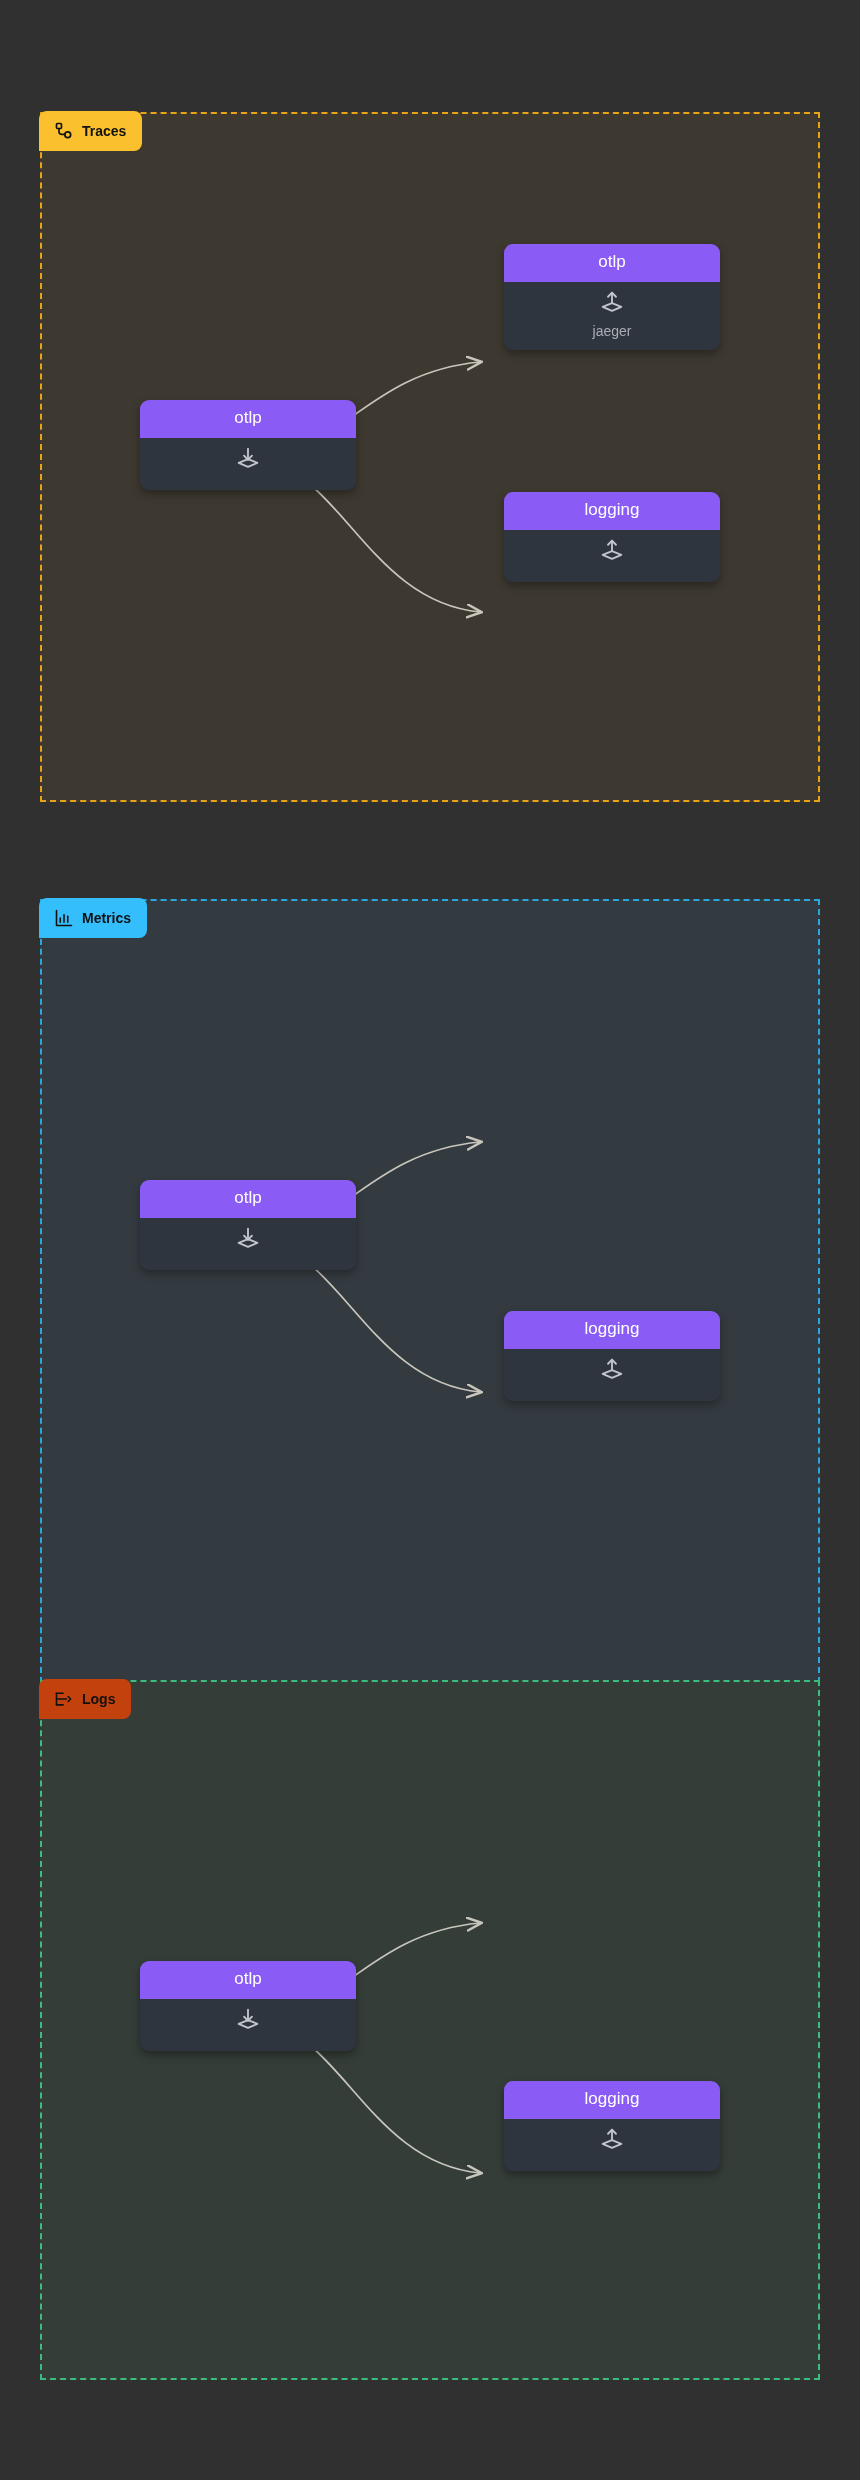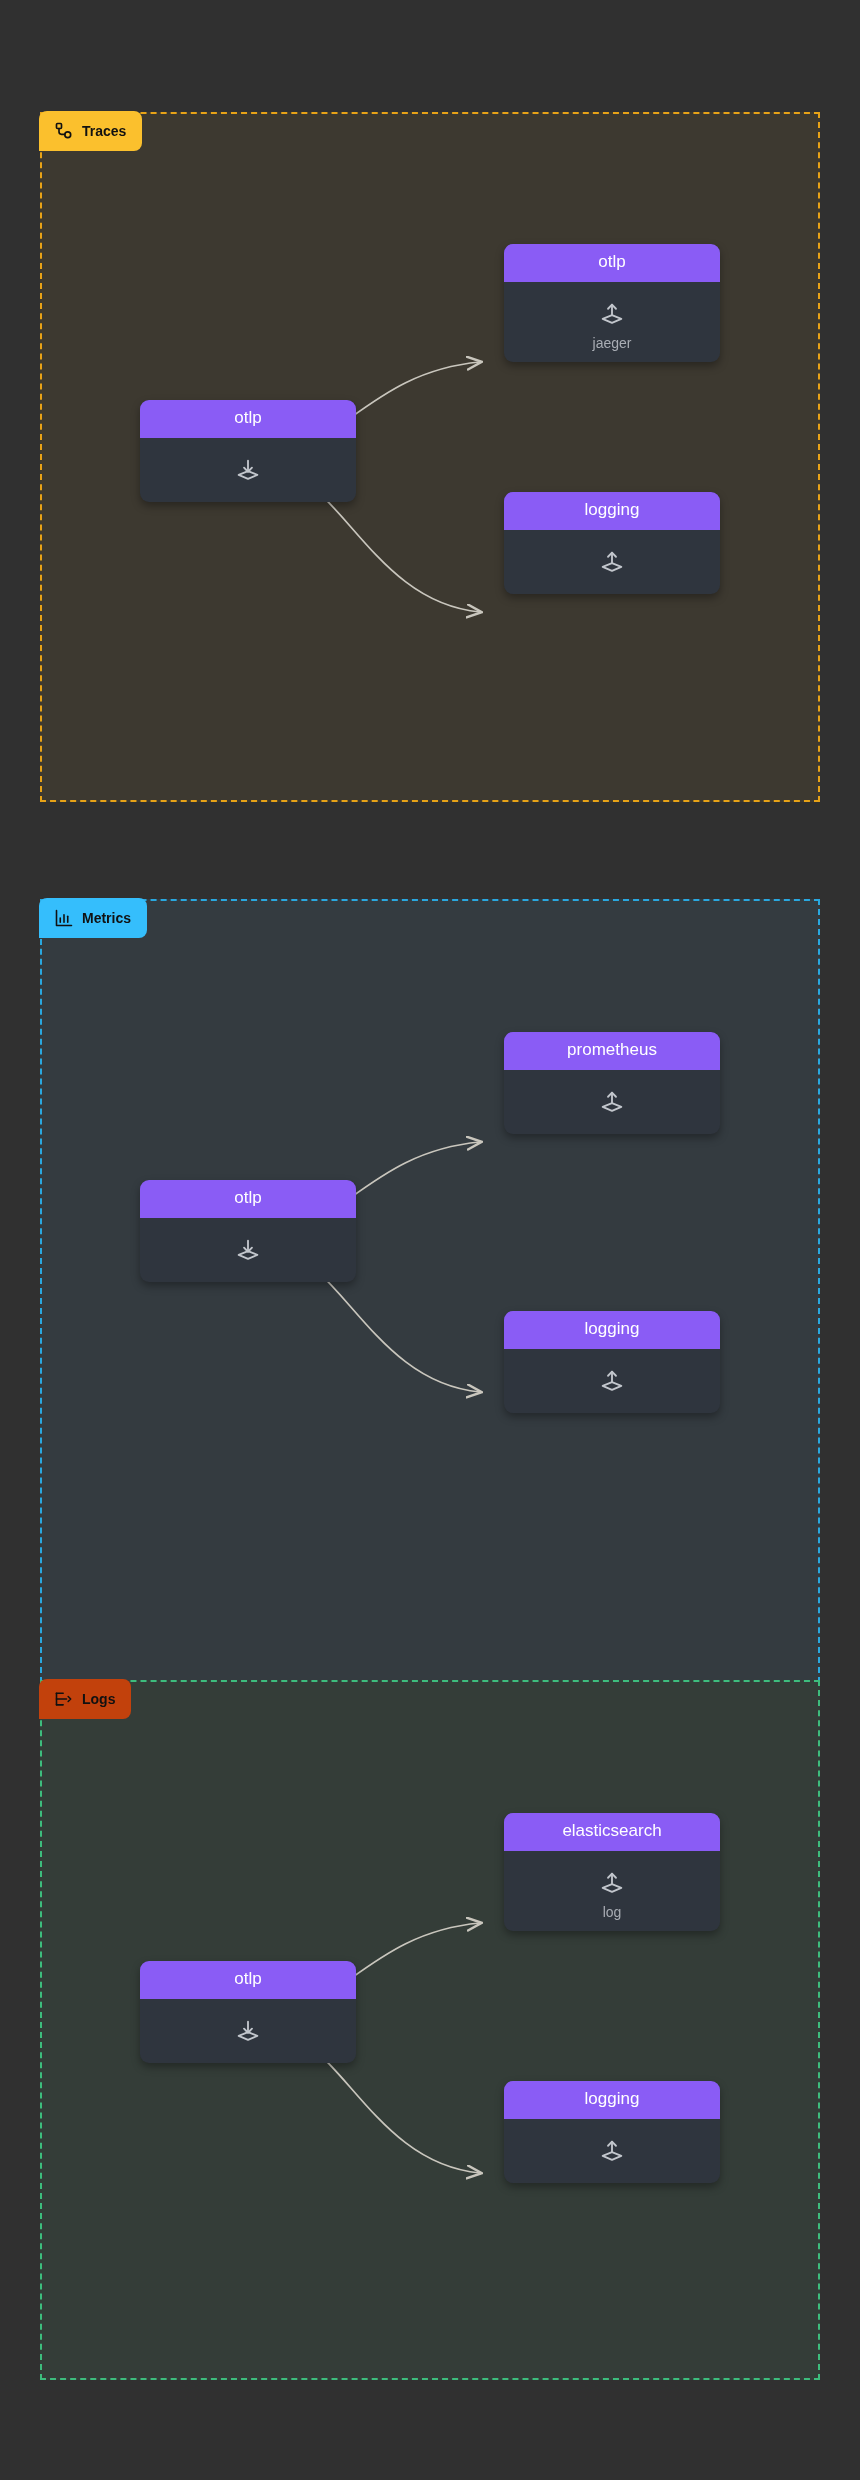--- a/index.html
+++ b/index.html
@@ -76,21 +76,21 @@
     text-align: center;
     font-size: 17px;
     padding: 9px 4px 10px;
     line-height: 1.1;
   }
   .node-body {
     display: flex;
     flex-direction: column;
     align-items: center;
     justify-content: center;
-    padding: 18px 6px 18px;
+    padding: 6px 6px 18px;
     min-height: 52px;
     box-sizing: border-box;
   }
   .node-body.with-sub { padding-bottom: 12px; }
   .node-icon { width: 28px; height: 28px; display: block; }
   .node-sub {
     margin-top: 8px;
     color: #a9adb4;
     font-size: 14px;
     line-height: 1;
@@ -205,32 +205,20 @@
         <span class="node-icon">
           <svg viewBox="0 0 24 24" width="28" height="28" fill="none" stroke="#c2c6cc" stroke-width="1.6" stroke-linecap="round" stroke-linejoin="round">
             <path d="M12 4 v9"></path>
               <path d="M8.6 10 L12 13.5 L15.4 10"></path>
             <path d="M4 16.2 L12 13 L20 16.2 L12 19.6 Z"></path>
           </svg>
         </span>
       </div>
     </div>
 
-    <div class="node" style="left:464px; top:133px;">
-      <div class="node-header">prometheus</div>
-      <div class="node-body">
-        <span class="node-icon">
-          <svg viewBox="0 0 24 24" width="28" height="28" fill="none" stroke="#c2c6cc" stroke-width="1.6" stroke-linecap="round" stroke-linejoin="round">
-            <path d="M12 4 v9"></path>
-              <path d="M8.6 7.5 L12 4 L15.4 7.5"></path>
-            <path d="M4 16.2 L12 13 L20 16.2 L12 19.6 Z"></path>
-          </svg>
-        </span>
-      </div>
-    </div>
 
     <div class="node" style="left:464px; top:412px;">
       <div class="node-header">logging</div>
       <div class="node-body">
         <span class="node-icon">
           <svg viewBox="0 0 24 24" width="28" height="28" fill="none" stroke="#c2c6cc" stroke-width="1.6" stroke-linecap="round" stroke-linejoin="round">
             <path d="M12 4 v9"></path>
               <path d="M8.6 7.5 L12 4 L15.4 7.5"></path>
             <path d="M4 16.2 L12 13 L20 16.2 L12 19.6 Z"></path>
           </svg>
@@ -271,33 +259,20 @@
         <span class="node-icon">
           <svg viewBox="0 0 24 24" width="28" height="28" fill="none" stroke="#c2c6cc" stroke-width="1.6" stroke-linecap="round" stroke-linejoin="round">
             <path d="M12 4 v9"></path>
               <path d="M8.6 10 L12 13.5 L15.4 10"></path>
             <path d="M4 16.2 L12 13 L20 16.2 L12 19.6 Z"></path>
           </svg>
         </span>
       </div>
     </div>
 
-    <div class="node" style="left:464px; top:133px;">
-      <div class="node-header">elasticsearch</div>
-      <div class="node-body with-sub">
-        <span class="node-icon">
-          <svg viewBox="0 0 24 24" width="28" height="28" fill="none" stroke="#c2c6cc" stroke-width="1.6" stroke-linecap="round" stroke-linejoin="round">
-            <path d="M12 4 v9"></path>
-              <path d="M8.6 7.5 L12 4 L15.4 7.5"></path>
-            <path d="M4 16.2 L12 13 L20 16.2 L12 19.6 Z"></path>
-          </svg>
-        </span>
-        <span class="node-sub">log</span>
-      </div>
-    </div>
 
     <div class="node" style="left:464px; top:401px;">
       <div class="node-header">logging</div>
       <div class="node-body">
         <span class="node-icon">
           <svg viewBox="0 0 24 24" width="28" height="28" fill="none" stroke="#c2c6cc" stroke-width="1.6" stroke-linecap="round" stroke-linejoin="round">
             <path d="M12 4 v9"></path>
               <path d="M8.6 7.5 L12 4 L15.4 7.5"></path>
             <path d="M4 16.2 L12 13 L20 16.2 L12 19.6 Z"></path>
           </svg>

